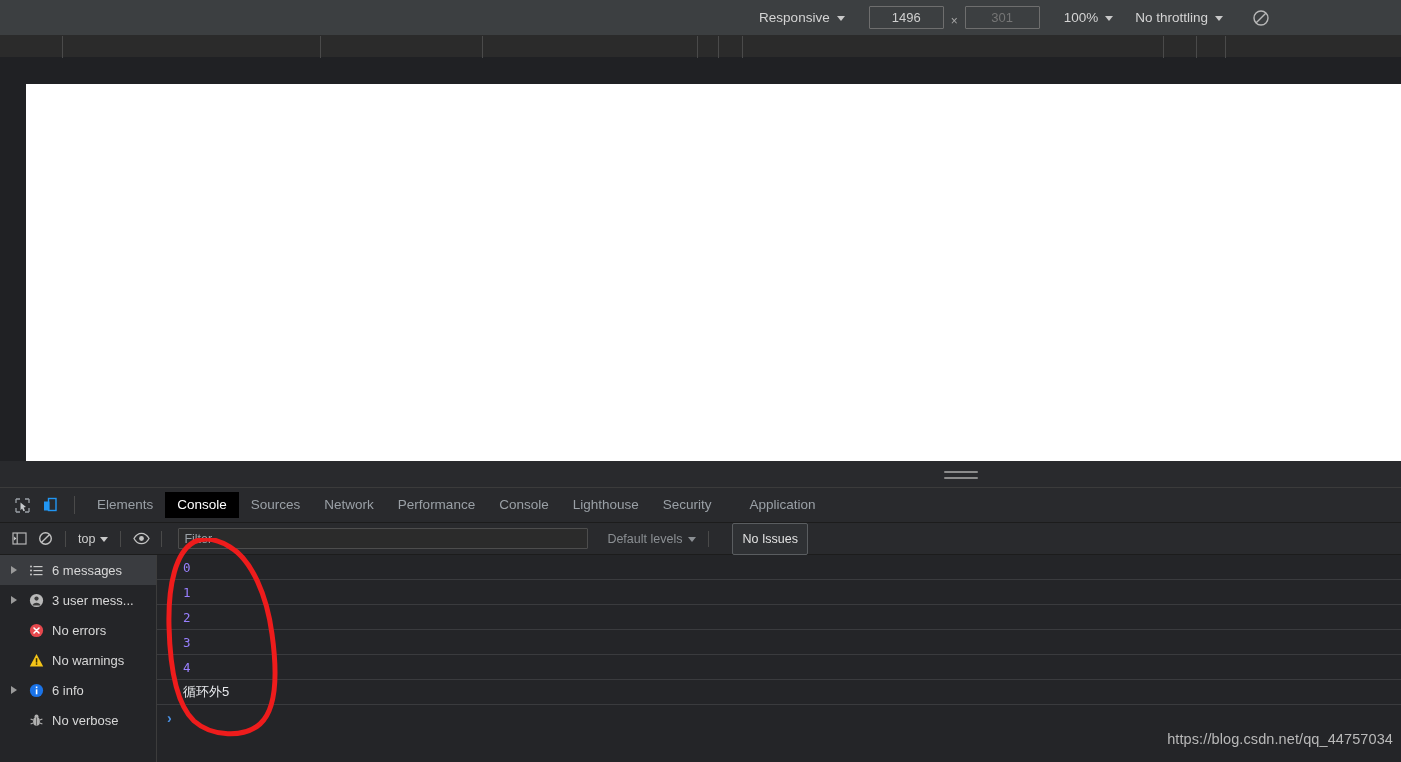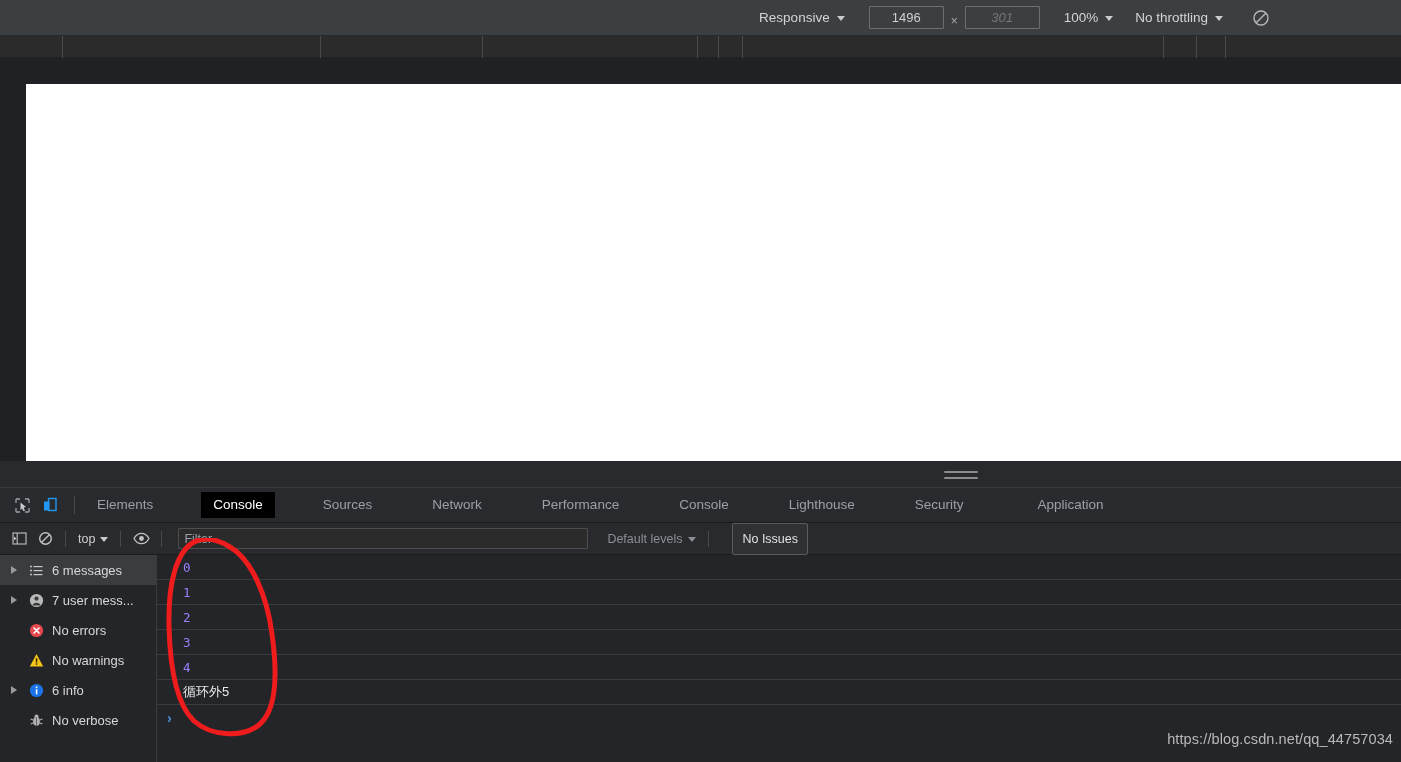--- a/index.html
+++ b/index.html
@@ -28,21 +28,21 @@
     display: inline-block; width: 0; height: 0;
     border-left: 4px solid transparent; border-right: 4px solid transparent;
     border-top: 5px solid #c9c9c9; margin-left: 2px; position: relative; top: 1px;
   }
   .dim-input {
     width: 75px; height: 23px; background: #3c3f41;
     border: 1px solid #6e6e6e; color: #cfcfcf; font-size: 13px;
     text-align: center; font-family: "Liberation Sans", sans-serif;
     outline: none; border-radius: 1px;
   }
-  .dim-input.ph { color: #f0abfc; font-style: italic; }
+  .dim-input.ph { color: #f0abfc; }
   .dim-x { color: #a8a8a8; font-size: 12px; margin: 0 7px; position: relative; top: 3px; }
   .gap-18 { width: 20px; }
   .gap-12 { width: 14px; }
   .rotate-icon {
     width: 24px; height: 24px; display: flex; align-items: center;
     justify-content: center; margin-left: 22px; cursor: default;
   }
 
   
   .ruler {
@@ -243,21 +243,21 @@
         <path d="M6.5 5.5l5.5 4.6-2.4.5 1.4 2.8-1.5.8-1.4-2.8-1.6 1.8z" fill="#c6c9cc"></path>
       </svg>
     </div>
     <div class="tool-icon-btn">
       <svg width="18" height="18" viewBox="0 0 18 18" aria-hidden="true">
         <rect x="7.5" y="2.5" width="7.5" height="12" fill="none" stroke="#2196f3" stroke-width="1.4"></rect>
         <rect x="3" y="5.5" width="5.5" height="9" fill="#2196f3"></rect>
       </svg>
     </div>
     <div class="tab-divider"></div>
-    <div id="tabs-container" style="display:flex;align-items:center;gap:36px;">
+    <div id="tabs-container" style="display:flex;align-items:center;">
         <div class="tab">Elements</div>
         <div class="tab active">Console</div>
         <div class="tab">Sources</div>
         <div class="tab">Network</div>
         <div class="tab">Performance</div>
         <div class="tab">Console</div>
         <div class="tab">Lighthouse</div>
         <div class="tab">Security</div>
         <div class="tab" style="margin-left: 14px;">Application</div>
       </div>
@@ -325,21 +325,21 @@
           <span class="cs-arrow">
             <i></i>
           </span>
           <span class="cs-icon">
             <svg width="15" height="15" viewBox="0 0 15 15">
               <circle cx="7.5" cy="7.5" r="6.6" fill="#b9b9b9"></circle>
               <circle cx="7.5" cy="5.6" r="2.1" fill="#3b3b3b"></circle>
               <path d="M3.2 12.6a4.6 4.6 0 0 1 8.6 0z" fill="#3b3b3b"></path>
             </svg>
           </span>
-          <span class="cs-label">7 user mess...</span>
+          <span class="cs-label">3 user mess...</span>
         </div>
         <div class="cs-row">
           <span class="cs-arrow"></span>
           <span class="cs-icon">
             <svg width="15" height="15" viewBox="0 0 15 15">
               <circle cx="7.5" cy="7.5" r="6.6" fill="#e5484d"></circle>
               <path d="M5 5l5 5M10 5l-5 5" stroke="#fff" stroke-width="1.6" stroke-linecap="round"></path>
             </svg>
           </span>
           <span class="cs-label">No errors</span>

